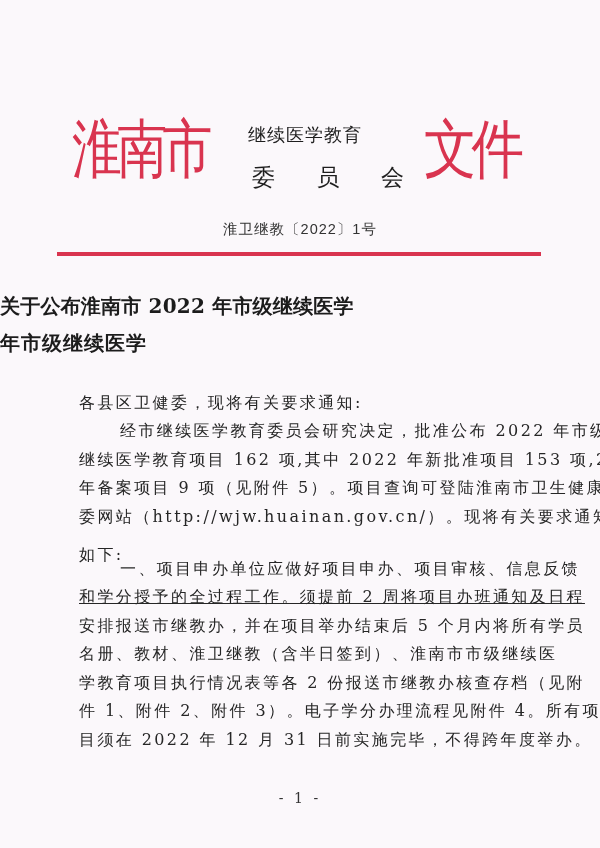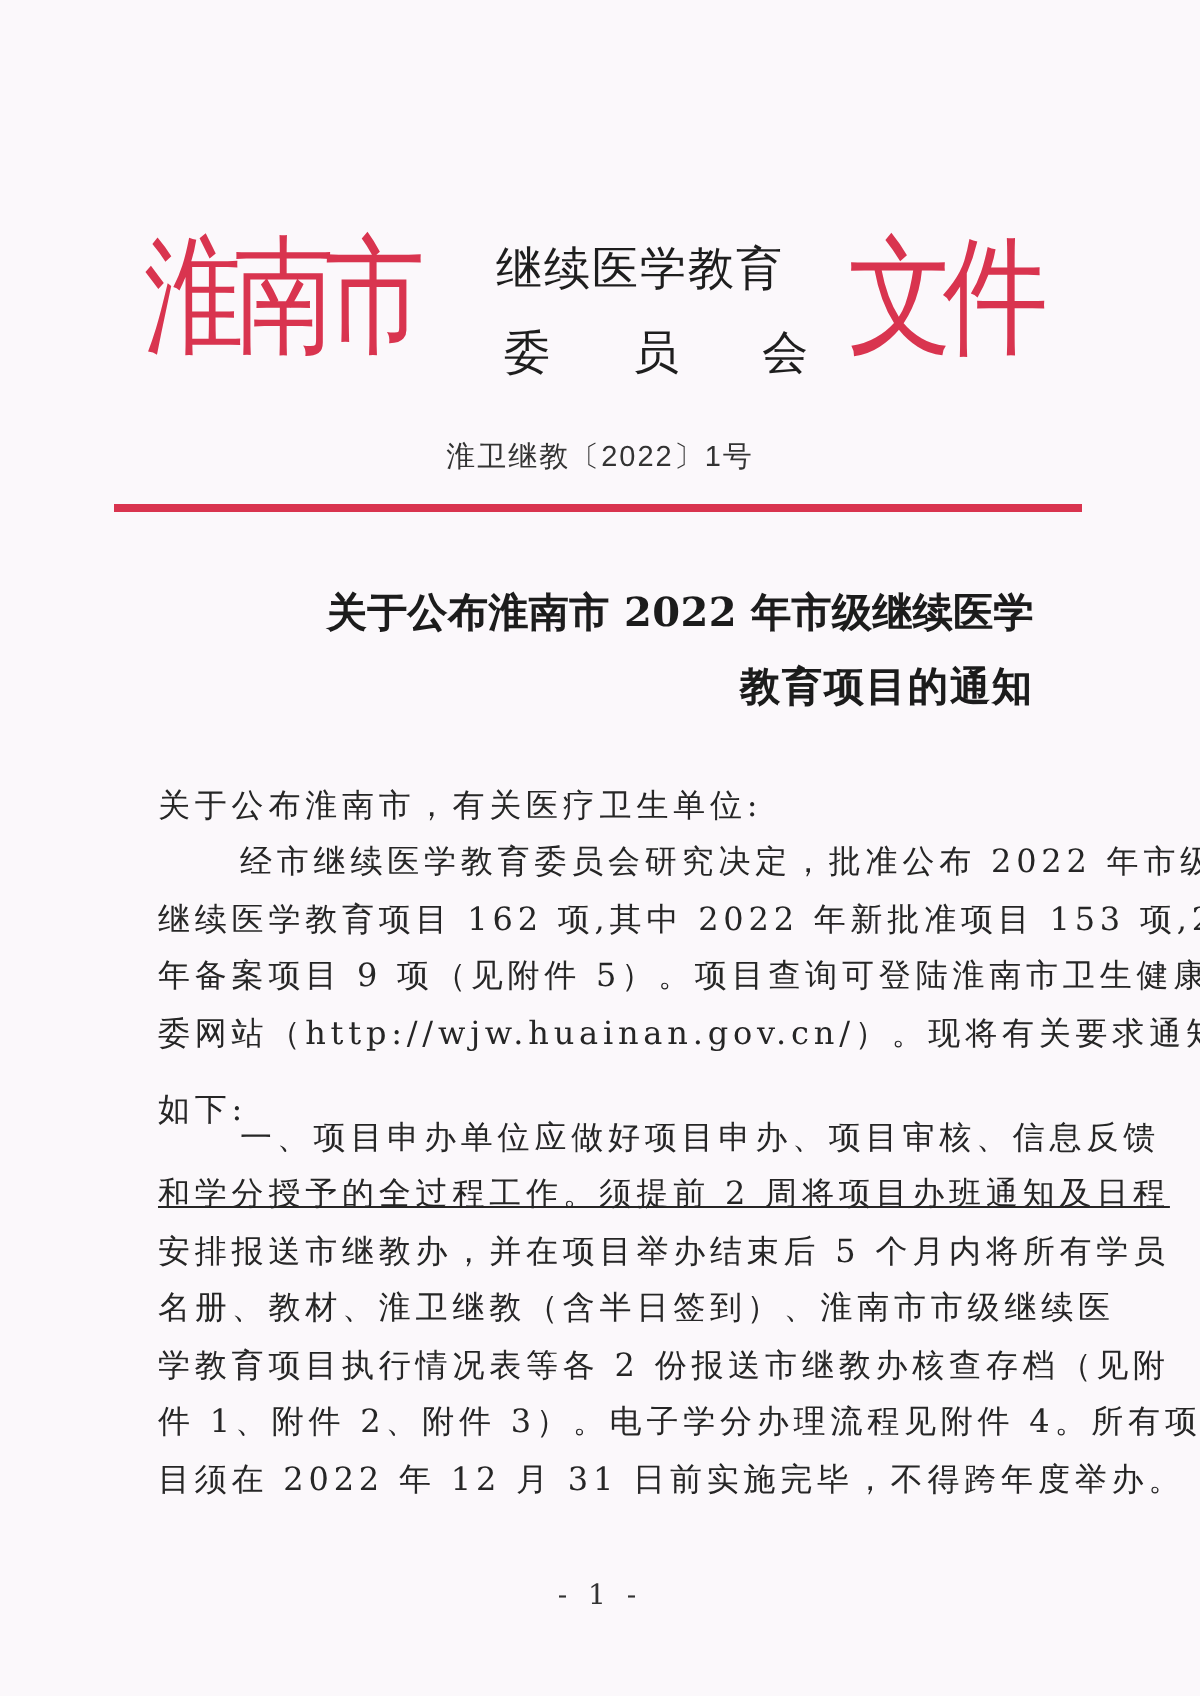--- a/index.html
+++ b/index.html
@@ -42,21 +42,21 @@
       white-space: nowrap;
     }
     .org-mid {
       left: 248px;
       top: 120px;
       width: 160px;
       font-family: "DejaVu Sans", "Liberation Sans", sans-serif;
       color: #1e1e1e;
     }
     .org-mid-line1 {
-      font-size: 23px;
+      font-size: 18px;
       line-height: 30px;
       letter-spacing: 1px;
       white-space: nowrap;
     }
     .org-mid-line2 {
       margin-top: 12px;
       font-size: 23px;
       line-height: 30px;
       display: flex;
       justify-content: space-between;
@@ -79,21 +79,21 @@
       top: 252px;
       width: 484px;
       height: 4px;
       background: #d9344f;
     }
 
     
     .title {
       left: 0;
       width: 517px;
-      text-align: right;
+      text-align: left;
       font-family: "DejaVu Serif", "Liberation Serif", serif;
       font-weight: bold;
       font-size: 20px;
       color: #1c1c1c;
       white-space: nowrap;
     }
     .title-1 { top: 292px; line-height: 28px; letter-spacing: 0.2px; }
     .title-2 { top: 329px; line-height: 28px; letter-spacing: 1px; }
 
     
@@ -140,24 +140,24 @@
   </div>
 </div>
 
 <div class="abs org-right">文件</div>
 
 <div class="abs doc-number">淮卫继教〔2022〕1号</div>
 
 <div class="abs red-rule"></div>
 
 <div class="abs title title-1">关于公布淮南市 2022 年市级继续医学</div>
-<div class="abs title title-2">教育项目的通知</div>
+<div class="abs title title-2">年市级继续医学</div>
 
 <div class="abs body-text" style="top:389px;">
-  <div class="line" style="top:0px;">关于公布淮南市，有关医疗卫生单位:</div>
+  <div class="line" style="top:0px;">各县区卫健委，现将有关要求通知:</div>
 
   <div class="line indent" style="top:28px;">经市继续医学教育委员会研究决定，批准公布 2022 年市级</div>
   <div class="line" style="top:57px;">继续医学教育项目 162 项,其中 2022 年新批准项目 153 项,2021</div>
   <div class="line" style="top:85px;">年备案项目 9 项（见附件 5）。项目查询可登陆淮南市卫生健康</div>
   <div class="line" style="top:114px;">委网站（http://wjw.huainan.gov.cn/）。现将有关要求通知</div>
   <div class="line" style="top:152px;">如下:</div>
 
   <div class="line indent" style="top:166px;">一、项目申办单位应做好项目申办、项目审核、信息反馈</div>
   <div class="line" style="top:194px;text-decoration:underline;">和学分授予的全过程工作。须提前 2 周将项目办班通知及日程</div>
   <div class="line" style="top:223px;">安排报送市继教办，并在项目举办结束后 5 个月内将所有学员</div>

